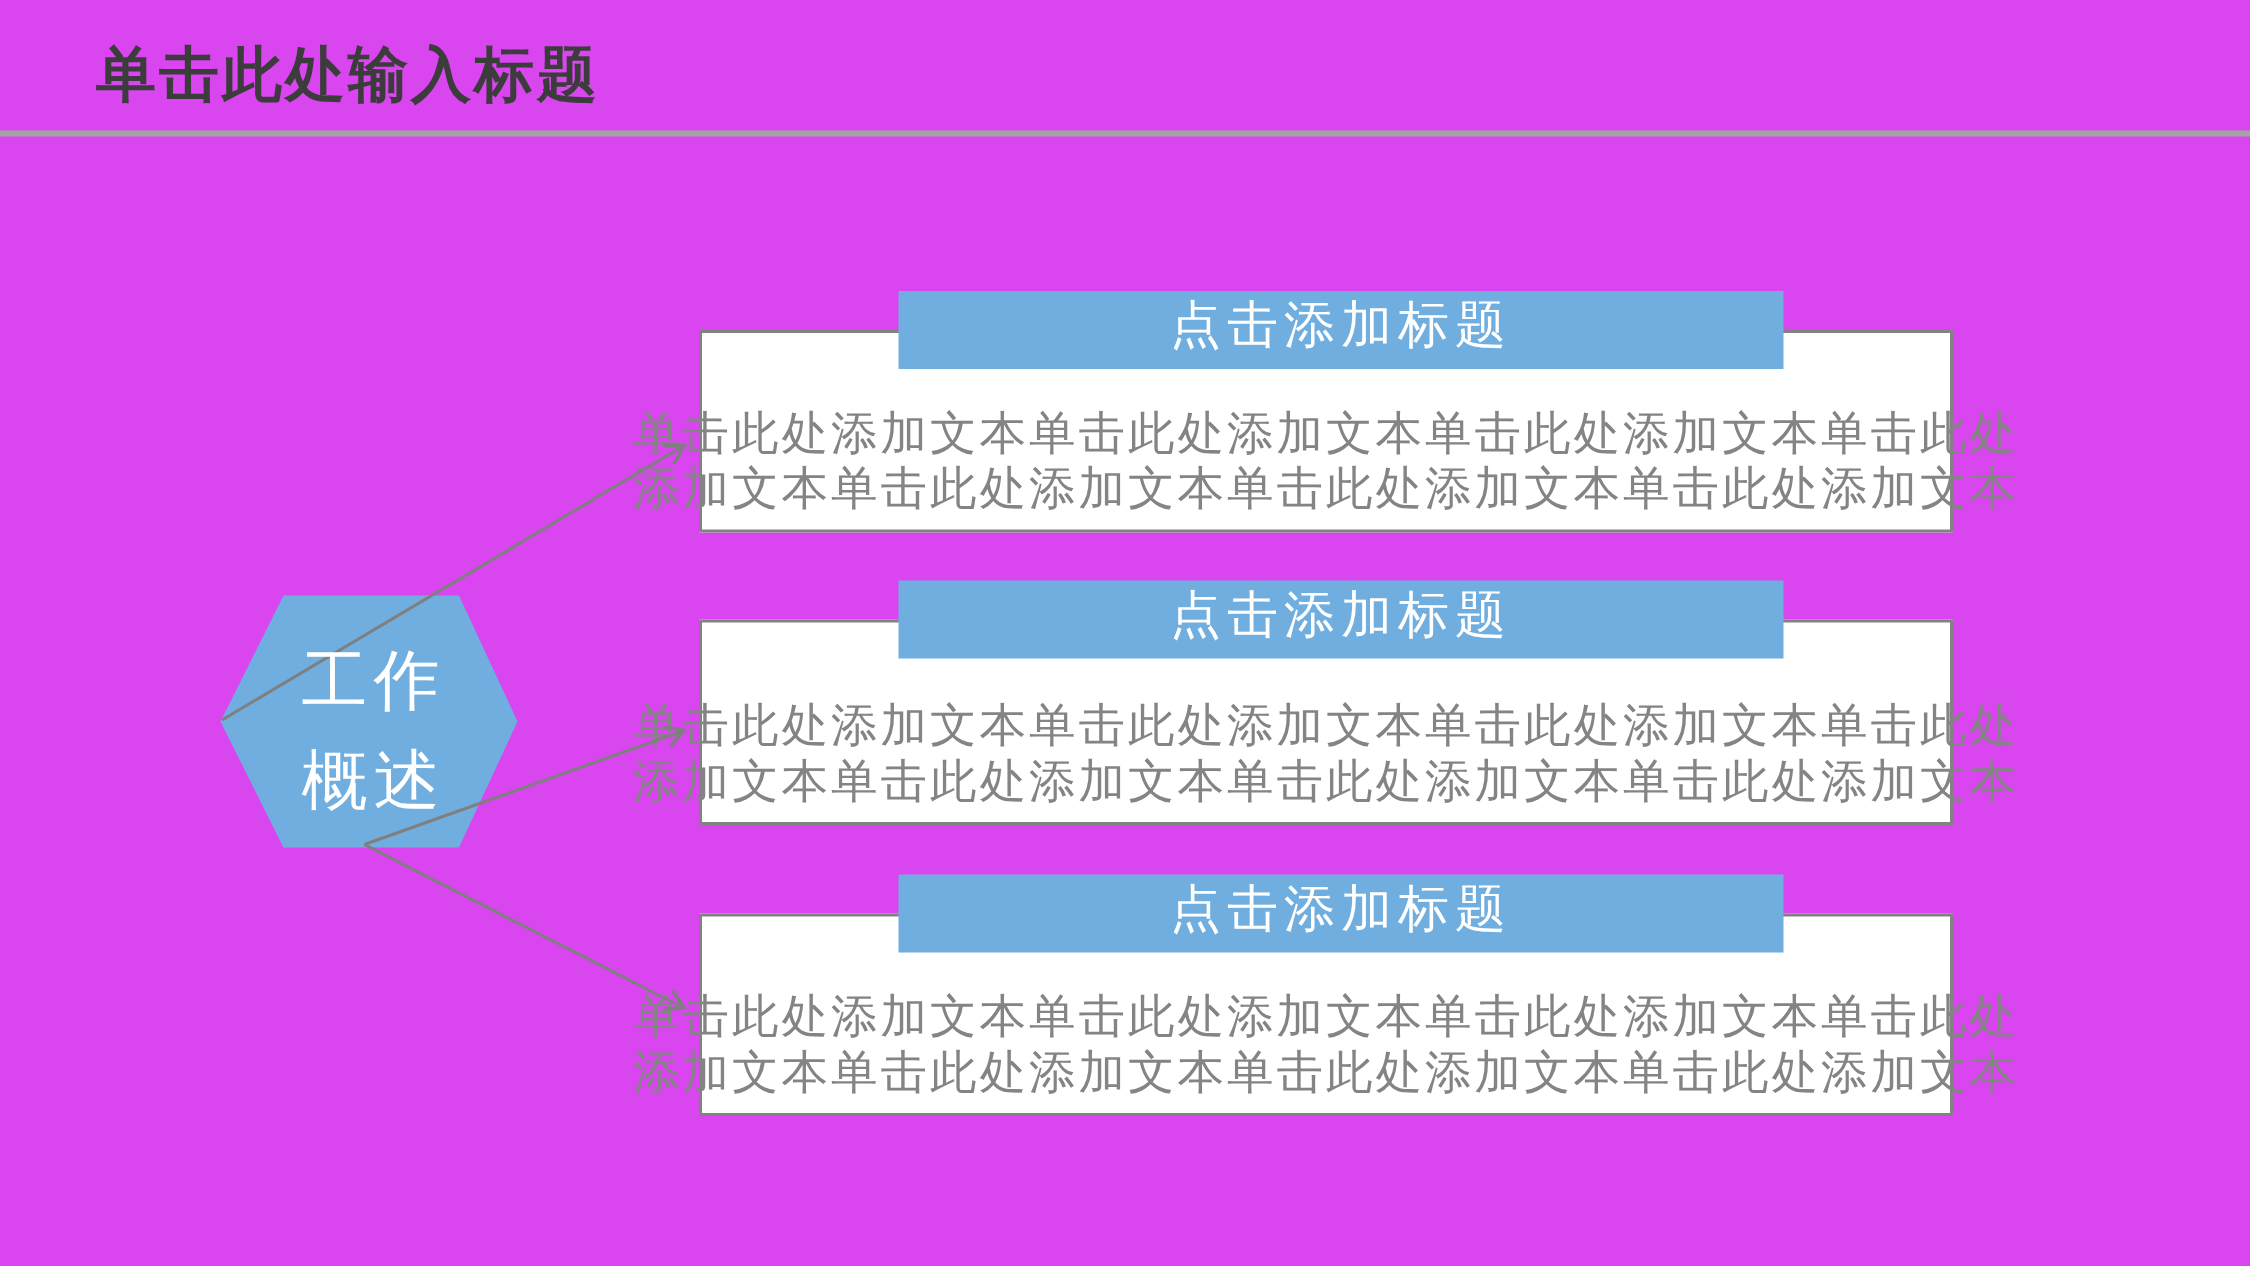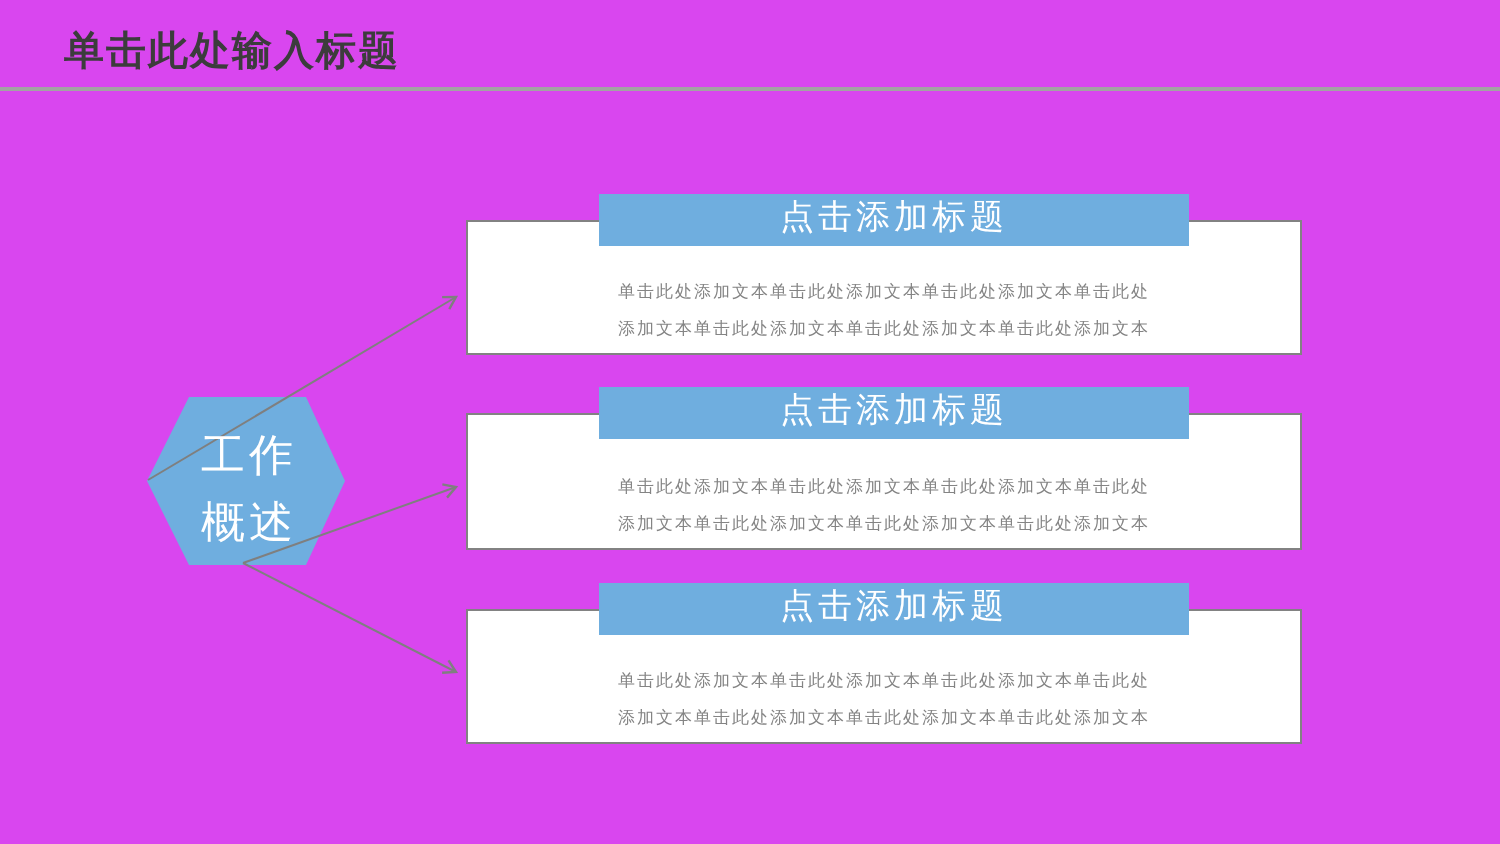--- a/index.html
+++ b/index.html
@@ -50,25 +50,26 @@
   .box-body {
     position: absolute;
     left: 0; right: 0; top: 0; bottom: 0;
     display: flex;
     flex-direction: column;
     justify-content: flex-end;
     align-items: center;
     padding-bottom: 6px;
   }
   .body-line {
-    font-size: 17px;
+    font-size: 31px;
     line-height: 37px;
     letter-spacing: 2px;
     color: #848484;
     white-space: nowrap;
+    font-family: Liberation Mono, monospace;
   }
   .box-header {
     position: absolute;
     left: 599px;
     width: 590px;
     height: 52px;
     background: #6FAEDF;
     display: flex;
     align-items: flex-start;
     justify-content: center;

